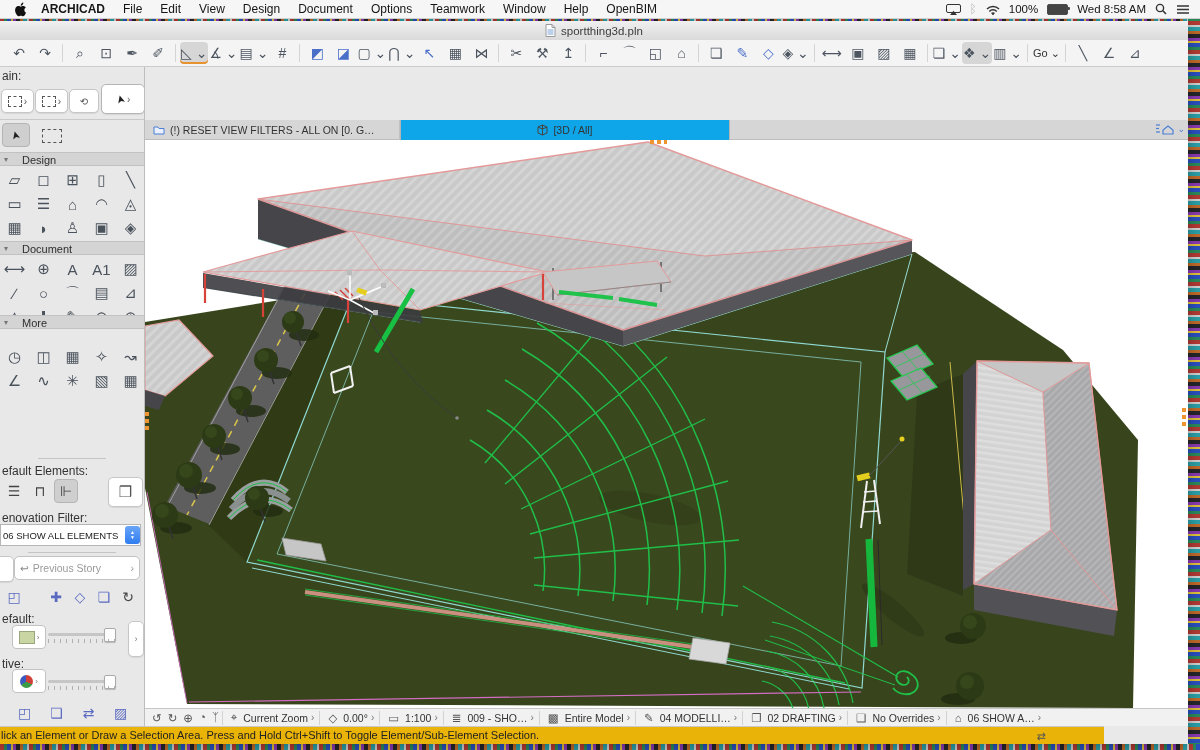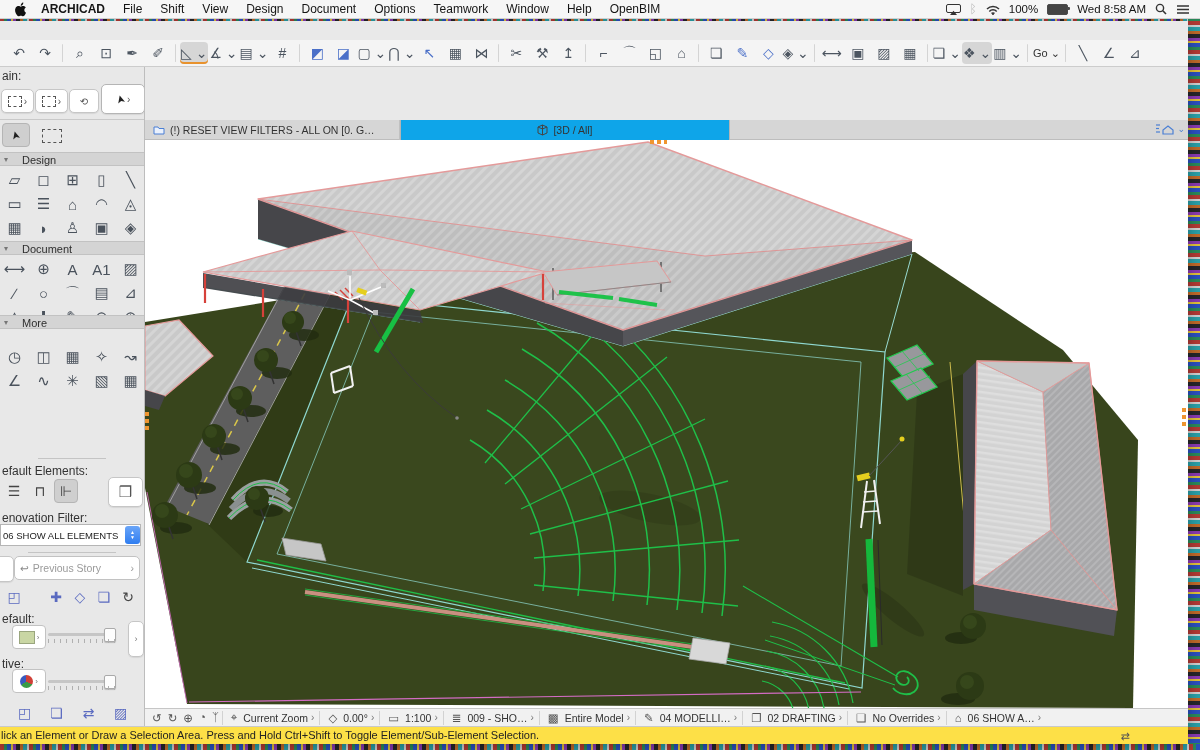--- a/index.html
+++ b/index.html
@@ -81,21 +81,21 @@
   .viewport{left:145px;top:119px;width:1043px;height:568px;background:#ffffff;overflow:hidden;}
 
   
   .statusbar{left:145px;top:687px;width:1043px;height:18px;background:#f1f1f1;border-top:1px solid #c6c6c6;
     display:flex;align-items:center;font-size:10.5px;color:#333;box-sizing:border-box;padding-left:4px;}
   .s-ico{font-size:11.5px;color:#555;padding:0 3px;}
   .s-seg{display:flex;align-items:center;gap:3px;padding:0 5px;height:14px;border-left:1px solid #d2d2d2;white-space:nowrap;}
   .s-car{color:#777;font-size:10px;}
 
   
-  .helpbar{left:0;top:705px;width:1188px;height:18px;background:#fde047;border-top:1px solid #c9c9c9;
+  .helpbar{left:0;top:705px;width:1104px;height:18px;background:#eab308;border-top:1px solid #c9c9c9;
     font-size:11px;color:#222;line-height:17px;box-sizing:border-box;padding-left:1px;white-space:nowrap;}
   .help-ico{position:absolute;right:58px;top:1px;color:#555;font-size:11px;}
 </style>
 </head>
 <body>
 
 <div class="screen">
 
   <div class="abs wall" style="left:0;top:17px;width:1200px;height:5px;"></div>
   <div class="abs wallv" style="left:1188px;top:17px;width:12px;height:733px;"></div>
@@ -104,21 +104,21 @@
   <div class="abs menubar">
     <span class="apple">
       <svg width="13" height="15" viewBox="0 0 14 17">
           <path fill="#111" d="M11.3 9.1c0-1.9 1.6-2.8 1.7-2.9-.9-1.4-2.3-1.5-2.8-1.6-1.2-.1-2.3.7-2.9.7-.6 0-1.5-.7-2.5-.7C3.5 4.6 2.2 5.3 1.5 6.5c-1.4 2.3-.4 5.8 1 7.7.6.9 1.4 2 2.4 1.9 1 0 1.3-.6 2.5-.6s1.5.6 2.5.6 1.7-.9 2.3-1.9c.7-1 1-2.1 1-2.1s-1.9-.8-1.9-3zM9.4 3.2c.5-.7.9-1.6.8-2.5-.8 0-1.7.5-2.2 1.2-.5.6-.9 1.5-.8 2.4.9.1 1.7-.5 2.2-1.1z"></path>
         </svg>
     </span>
     <span style="display:flex;">
 
     <span class="mb-item" data-b="1">ARCHICAD</span>
         <span class="mb-item">File</span>
-        <span class="mb-item">Shift</span>
+        <span class="mb-item">Edit</span>
         <span class="mb-item">View</span>
         <span class="mb-item">Design</span>
         <span class="mb-item">Document</span>
         <span class="mb-item">Options</span>
         <span class="mb-item">Teamwork</span>
         <span class="mb-item">Window</span>
         <span class="mb-item">Help</span>
         <span class="mb-item">OpenBIM</span>
       </span>
     <span class="mb-right">
@@ -143,20 +143,32 @@
             <line x1="1" y1="2" x2="13" y2="2"></line>
             <line x1="1" y1="5.5" x2="13" y2="5.5"></line>
             <line x1="1" y1="9" x2="13" y2="9"></line>
           </g>
         </svg>
     </span>
   </div>
 
   <div class="abs window">
 
+    <div class="abs titlebar">
+      <svg width="11" height="13">
+          <path d="M1 .5 H7 L10 3.5 V12.5 H1 Z" fill="#fff" stroke="#9a9a9a"></path>
+          <path d="M7 .5 V3.5 H10" fill="none" stroke="#9a9a9a"></path>
+          <g stroke="#7aa0d8">
+            <line x1="2.5" y1="6" x2="8.5" y2="6"></line>
+            <line x1="2.5" y1="8" x2="8.5" y2="8"></line>
+            <line x1="2.5" y1="10" x2="8.5" y2="10"></line>
+          </g>
+        </svg>
+      <span>sportthing3d.pln</span>
+    </div>
 
     <div class="abs toolbar">
 
     <span class="tbi">↶</span>
         <span class="tbi">↷</span>
         <span class="tbi" data-variant="sep"></span>
         <span class="tbi">⌕</span>
         <span class="tbi">⊡</span>
         <span class="tbi">✒</span>
         <span class="tbi">✐</span>

